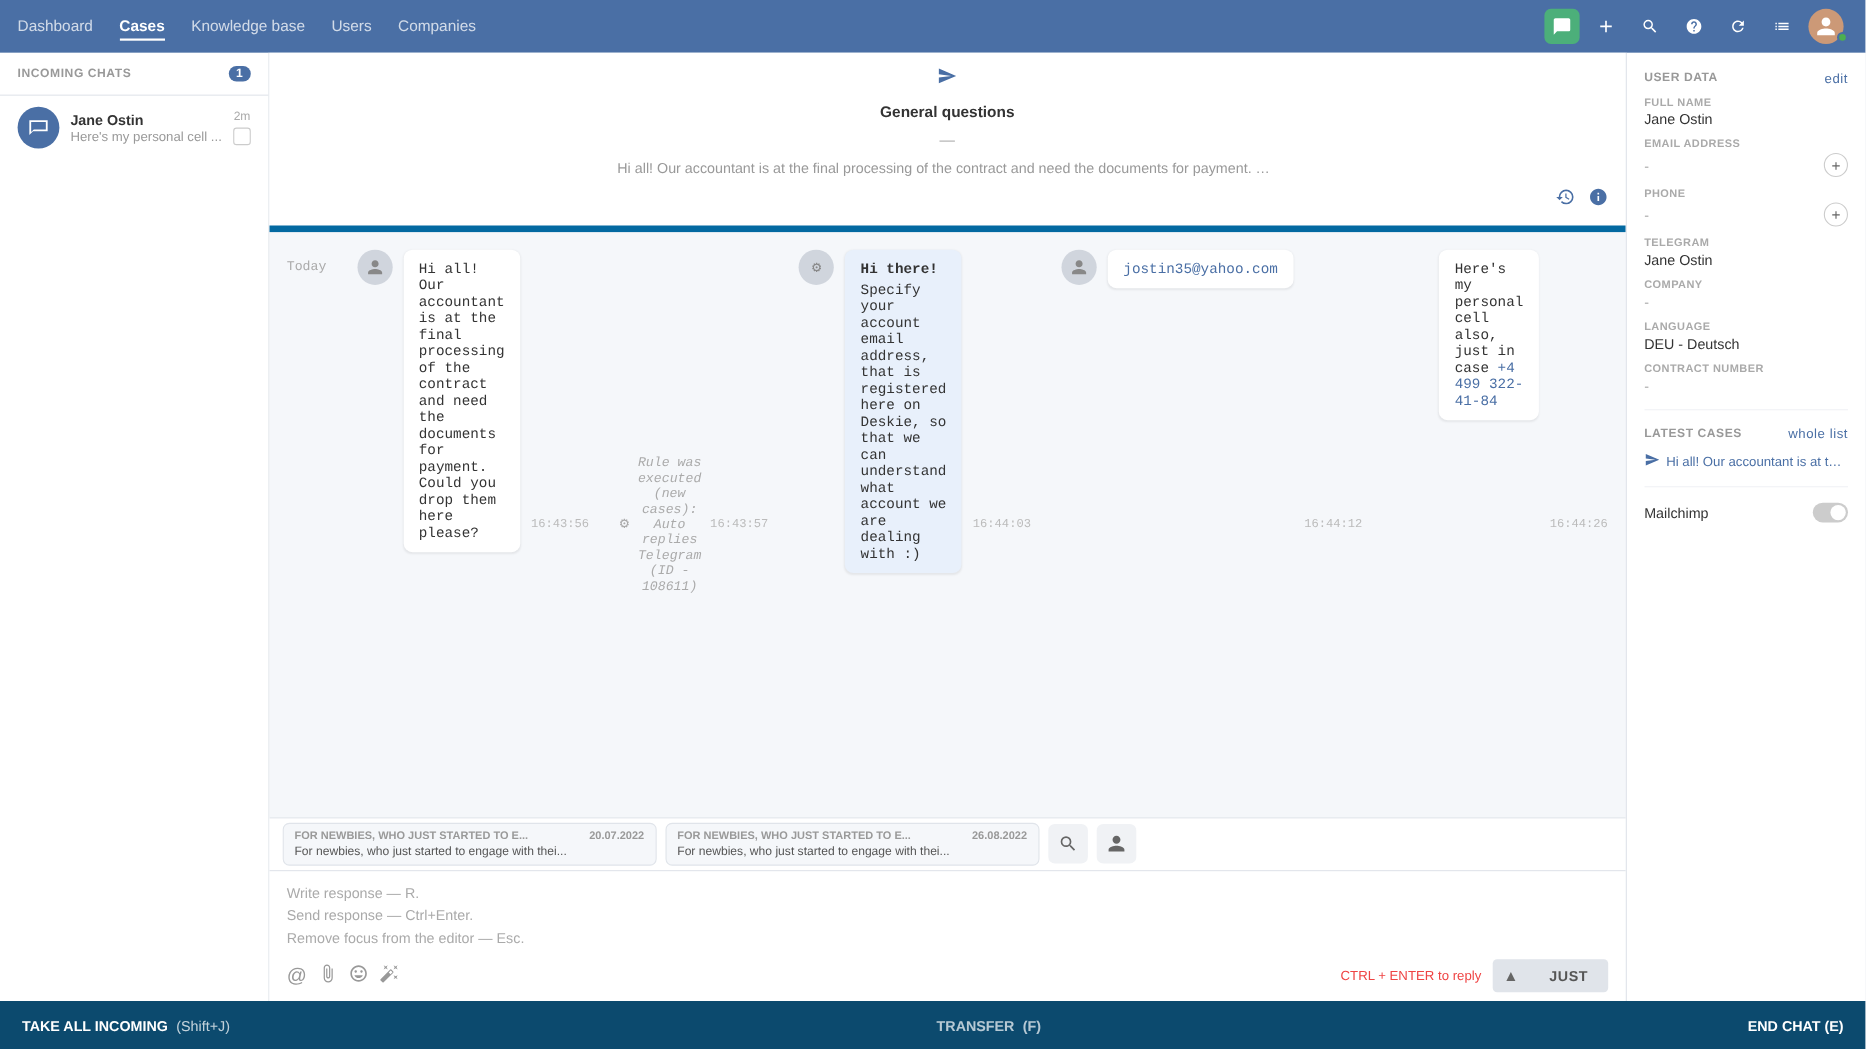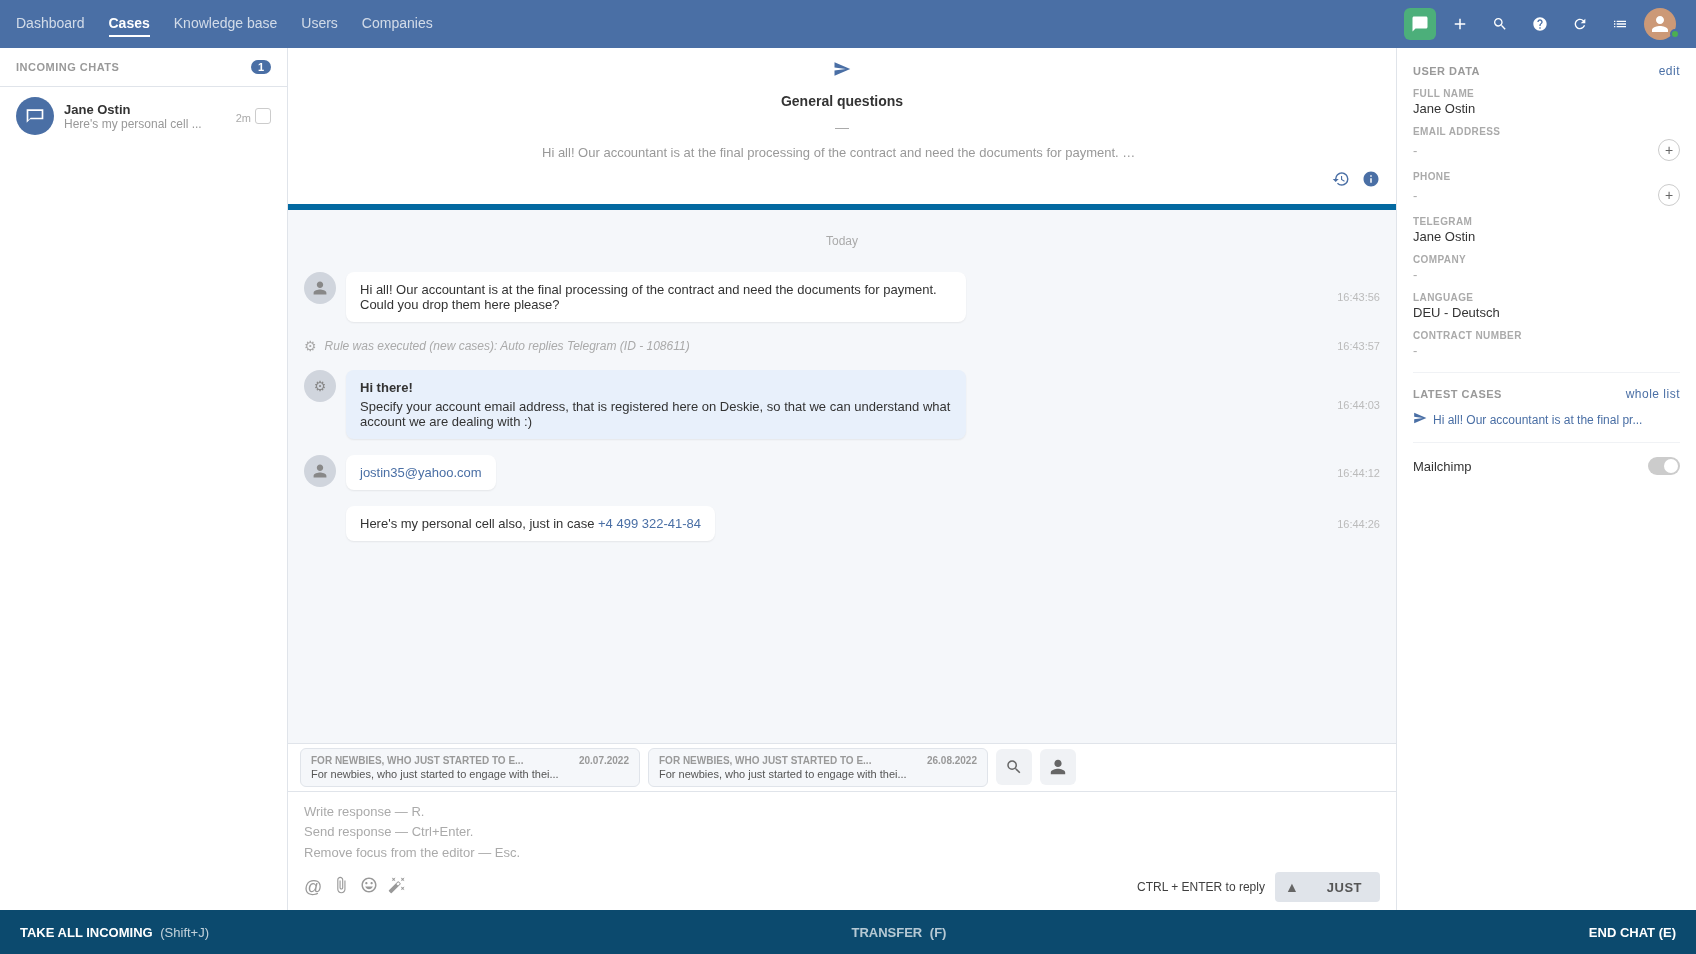--- a/index.html
+++ b/index.html
@@ -23,35 +23,35 @@
     .sidebar { width: 288px; background: #fff; border-right: 1px solid #e0e4ea; display: flex; flex-direction: column; }
     .sidebar-header { display: flex; justify-content: space-between; align-items: center; padding: 12px 16px; border-bottom: 1px solid #e0e4ea; }
     .sidebar-title { font-size: 11px; font-weight: 700; color: #999; letter-spacing: 0.5px; text-transform: uppercase; }
     .badge { background: #4a6fa5; color: #fff; border-radius: 10px; padding: 1px 7px; font-size: 11px; font-weight: 700; }
     .chat-item { display: flex; align-items: center; padding: 10px 16px; gap: 10px; cursor: pointer; }
     .chat-avatar { width: 38px; height: 38px; border-radius: 50%; background: #4a6fa5; display: flex; align-items: center; justify-content: center; flex-shrink: 0; }
     .chat-avatar svg { width: 20px; height: 20px; fill: #fff; }
     .chat-info { flex: 1; min-width: 0; }
     .chat-name { font-weight: 600; font-size: 13px; color: #333; }
     .chat-preview { color: #999; font-size: 12px; white-space: nowrap; overflow: hidden; text-overflow: ellipsis; }
-    .chat-meta { display: flex; flex-direction: row; align-items: flex-end; gap: 4px; }
+    .chat-meta { display: flex; flex-direction: column; align-items: flex-end; gap: 4px; }
     .chat-time { font-size: 11px; color: #aaa; }
     .chat-checkbox { width: 16px; height: 16px; border: 1px solid #ccc; border-radius: 3px; }
 
     
     .chat-area { flex: 1; display: flex; flex-direction: column; background: #f5f7fa; }
     .chat-header { background: #fff; border-bottom: 6px solid #0369a1; padding: 12px 16px; display: flex; align-items: center; gap: 10px; flex-direction: column; }
     .paper-plane-icon { color: #4a6fa5; font-size: 18px; }
     .chat-header-title { font-weight: 600; font-size: 14px; color: #333; }
     .chat-header-preview { color: #999; font-size: 13px; overflow: hidden; text-overflow: ellipsis; white-space: nowrap; max-width: 600px; }
     .chat-header-actions { margin-left: auto; display: flex; gap: 12px; }
     .header-icon-btn { color: #4a6fa5; cursor: pointer; font-size: 16px; }
 
     
-    .messages { flex: 1; overflow-y: auto; padding: 16px; display: flex; flex-direction: column; gap: 16px; }
+    .messages { flex: 1; overflow-y: auto; padding: 16px; display: flex; flex-direction: row; gap: 28px; font-family: Liberation Mono, monospace; }
     .date-divider { text-align: center; color: #aaa; font-size: 12px; margin: 8px 0; }
     .msg-row { display: flex; align-items: flex-start; gap: 10px; }
     .msg-avatar { width: 32px; height: 32px; border-radius: 50%; background: #d0d5dd; flex-shrink: 0; display: flex; align-items: center; justify-content: center; }
     .msg-avatar svg { width: 16px; height: 16px; fill: #888; }
     .msg-bubble { background: #fff; border-radius: 8px; padding: 10px 14px; max-width: 620px; box-shadow: 0 1px 2px rgba(0,0,0,0.07); }
     .msg-bubble.bot { background: #e8f0fb; }
     .msg-time { font-size: 11px; color: #bbb; margin-left: auto; align-self: center; white-space: nowrap; }
     .system-msg { text-align: center; color: #aaa; font-size: 12px; font-style: italic; }
     .system-row { display: flex; align-items: center; gap: 8px; justify-content: center; }
     .gear-icon { color: #aaa; font-size: 14px; }
@@ -62,21 +62,21 @@
     .template-card { background: #f5f7fa; border: 1px solid #e0e4ea; border-radius: 6px; padding: 6px 10px; flex: 1; max-width: 340px; cursor: pointer; font-size: 11px; }
     .template-card-header { display: flex; justify-content: space-between; color: #999; font-size: 10px; font-weight: 600; text-transform: uppercase; margin-bottom: 2px; }
     .template-card-body { color: #555; white-space: nowrap; overflow: hidden; text-overflow: ellipsis; }
     .template-icon-btn { width: 36px; height: 36px; border-radius: 6px; background: #f0f2f5; display: flex; align-items: center; justify-content: center; cursor: pointer; color: #666; font-size: 18px; flex-shrink: 0; }
 
     
     .compose-area { background: #fff; border-top: 1px solid #e0e4ea; padding: 10px 16px 8px; }
     .compose-text { color: #aaa; font-size: 13px; line-height: 1.6; min-height: 60px; cursor: text; }
     .compose-toolbar { display: flex; align-items: center; gap: 10px; margin-top: 8px; }
     .compose-icon-btn { color: #999; font-size: 18px; cursor: pointer; }
-    .ctrl-hint { margin-left: auto; color: #404040; font-size: 12px; }
+    .ctrl-hint { margin-left: auto; color: #ef4444; font-size: 12px; }
     .send-btns { display: flex; gap: 0; }
     .send-arrow-btn { background: #e0e4ea; border: none; padding: 7px 10px; cursor: pointer; color: #666; border-radius: 4px 0 0 4px; font-size: 14px; }
     .send-btn { background: #e0e4ea; border: none; padding: 7px 18px; cursor: pointer; color: #555; font-weight: 600; font-size: 13px; border-radius: 0 4px 4px 0; letter-spacing: 0.5px; }
 
     
     .right-panel { width: 300px; background: #fff; border-left: 1px solid #e0e4ea; overflow-y: auto; padding: 16px; }
     .panel-section-title { font-size: 11px; font-weight: 700; color: #999; letter-spacing: 0.5px; text-transform: uppercase; margin-bottom: 10px; display: flex; justify-content: space-between; align-items: center; text-align: right; }
     .edit-link { color: #4a6fa5; font-weight: 400; font-size: 12px; cursor: pointer; text-transform: none; }
     .field-label { font-size: 10px; font-weight: 700; color: #aaa; letter-spacing: 0.4px; text-transform: uppercase; margin-top: 10px; margin-bottom: 2px; }
     .field-value { font-size: 13px; color: #333; }

